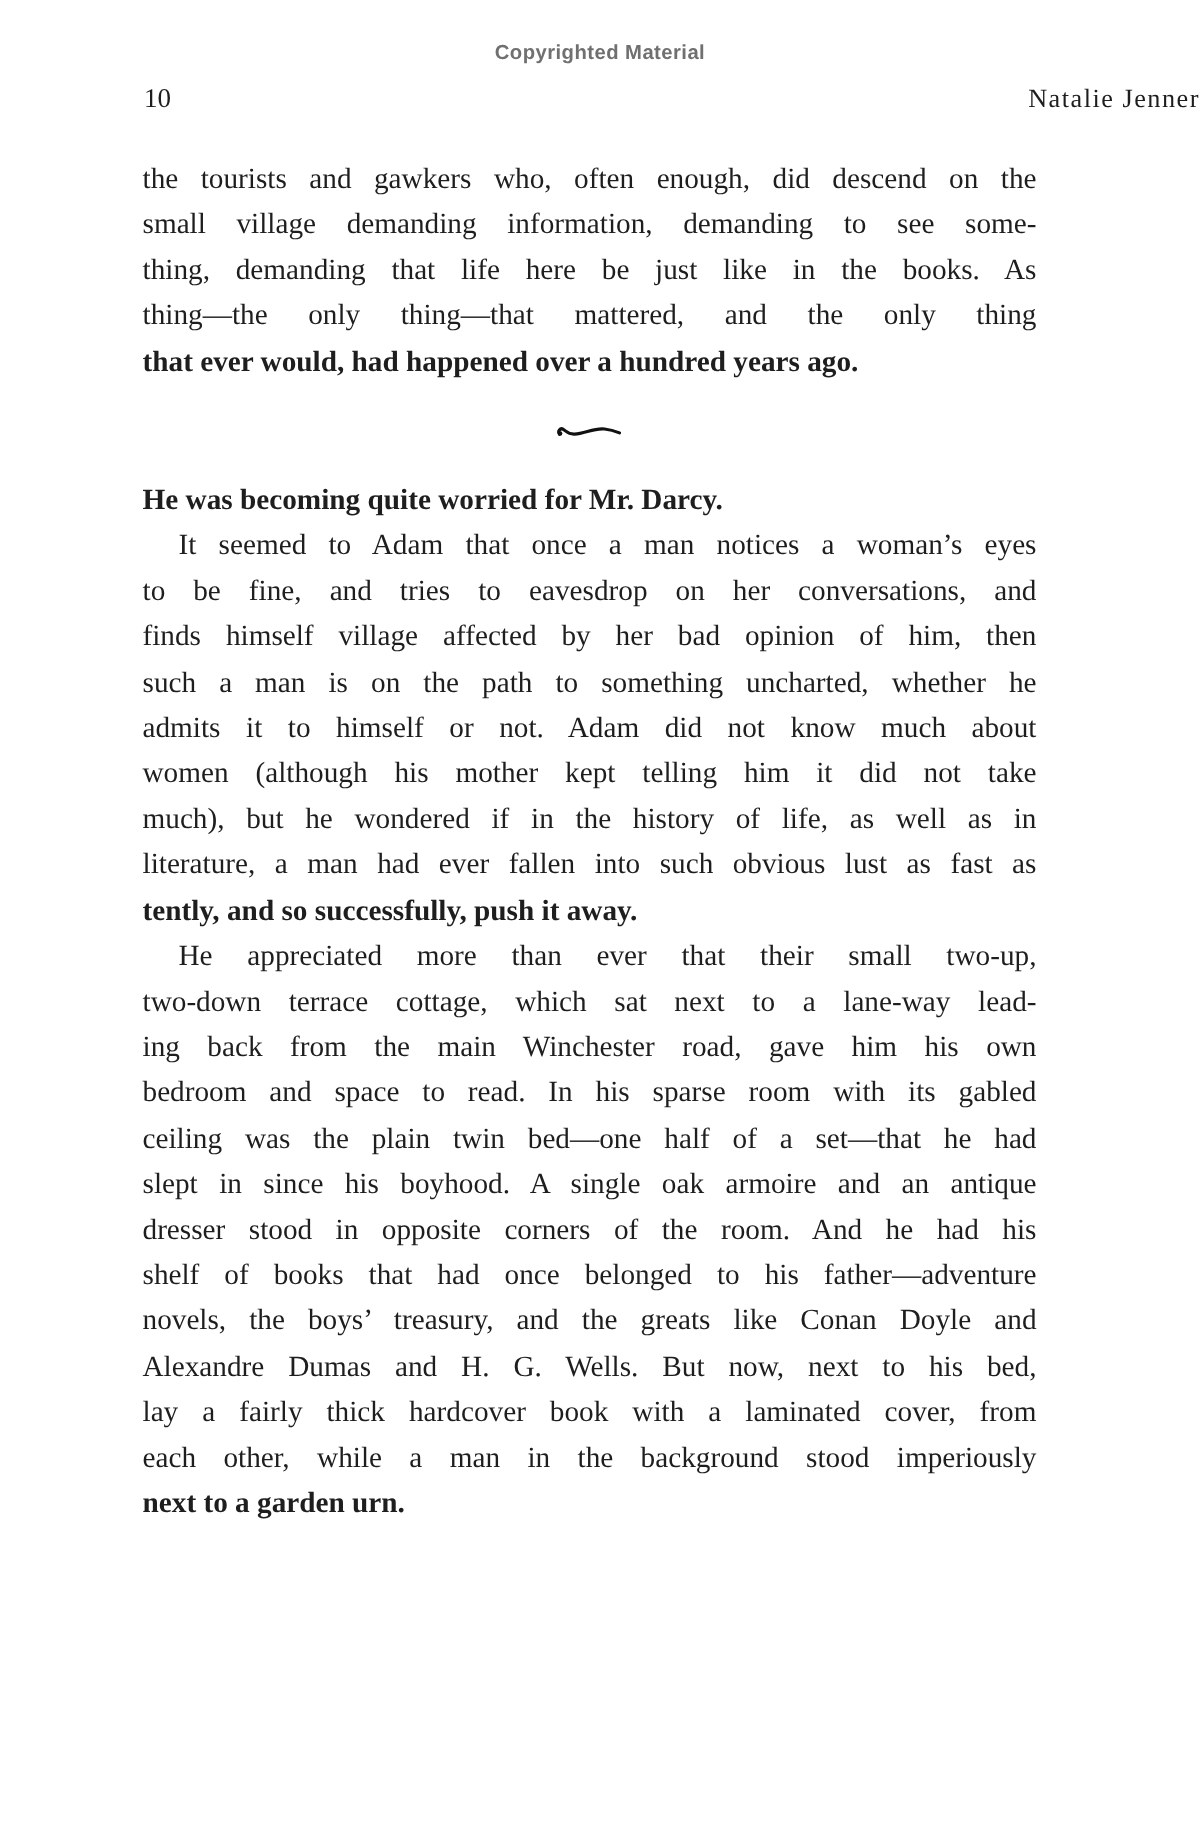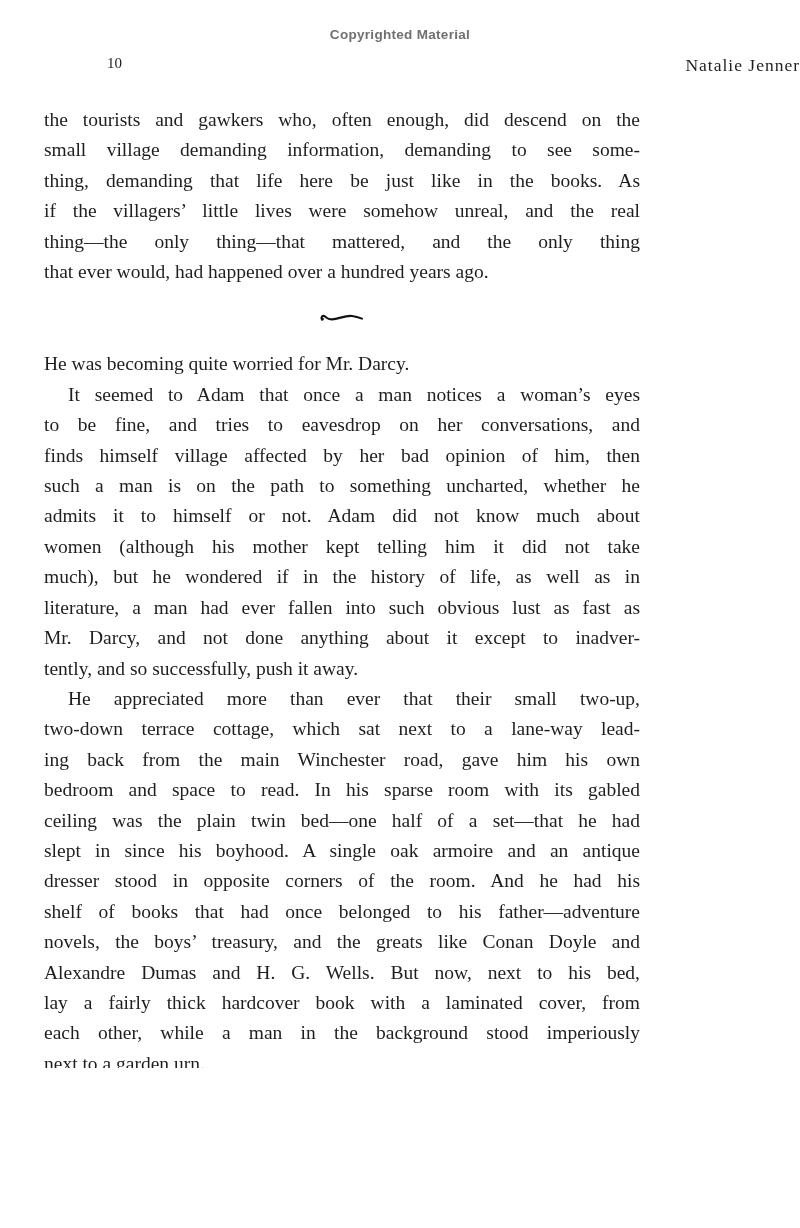--- a/index.html
+++ b/index.html
@@ -27,45 +27,45 @@
   .notice.top { padding-top: 27px; }
   .notice.bottom { margin-top: 70px; }
   .page-header {
     position: relative;
     margin-top: 13px;
     height: 22px;
     color: var(--ink, #1e1e1e);
   }
   .page-number {
     position: absolute;
-    left: 107px;
+    left: 96px;
     top: 0;
-    font-size: 15px;
+    font-size: 18px;
   }
   .running-header {
     display: block;
     text-align: right;
     font-size: 17.5px;
     letter-spacing: 1px;
   }
   .body-text {
     margin-top: 28px;
-    padding-left: 44px;
+    padding-left: 95px;
     width: 596px;
     color: var(--ink, #1e1e1e);
     font-size: 19.5px;
     line-height: 30.4px;
   }
   .paragraph { margin: 0; }
   .line {
     text-align: justify;
     text-align-last: justify;
     white-space: normal;
   }
-  .line.last { text-align-last: left; }
+  .line.last { text-align-last: left; font-weight: bold; }
   .paragraph.indent .line.first { padding-left: 24px; }
   .section-break {
     height: 16px;
     margin: 22px 0 24px 0;
     display: flex;
     justify-content: center;
     align-items: center;
   }
   .section-break svg { display: block; }
 </style>
@@ -78,21 +78,20 @@
   <div class="page-header">
     <span class="page-number">10</span>
     <span class="running-header">Natalie Jenner</span>
   </div>
 
   <div class="body-text">
       <div class="paragraph">
         <div class="line first">the tourists and gawkers who, often enough, did descend on the</div>
         <div class="line">small village demanding information, demanding to see some-</div>
         <div class="line">thing, demanding that life here be just like in the books. As</div>
-        <div class="line">if the villagers’ little lives were somehow unreal, and the real</div>
         <div class="line">thing—the only thing—that mattered, and the only thing</div>
         <div class="line last">that ever would, had happened over a hundred years ago.</div>
       </div>
       <div class="section-break">
         <svg width="46" height="14" viewBox="0 0 46 14">
           <path d="M3 9.5 C1.5 7.5 3.5 5 5.5 6.2 C7.5 7.4 8.5 9.6 13 9.4 C20 9 26 5.2 33 6 C37.5 6.5 40.5 7.6 43 8.6" fill="none" stroke="#111" stroke-width="2.1" stroke-linecap="round"></path>
           <circle cx="3.4" cy="9" r="1.5" fill="#111"></circle>
         </svg>
       </div>
       <div class="paragraph">
@@ -100,21 +99,20 @@
       </div>
       <div class="paragraph indent">
         <div class="line first">It seemed to Adam that once a man notices a woman’s eyes</div>
         <div class="line">to be fine, and tries to eavesdrop on her conversations, and</div>
         <div class="line">finds himself village affected by her bad opinion of him, then</div>
         <div class="line">such a man is on the path to something uncharted, whether he</div>
         <div class="line">admits it to himself or not. Adam did not know much about</div>
         <div class="line">women (although his mother kept telling him it did not take</div>
         <div class="line">much), but he wondered if in the history of life, as well as in</div>
         <div class="line">literature, a man had ever fallen into such obvious lust as fast as</div>
-        <div class="line">Mr. Darcy, and not done anything about it except to inadver-</div>
         <div class="line last">tently, and so successfully, push it away.</div>
       </div>
       <div class="paragraph indent">
         <div class="line first">He appreciated more than ever that their small two-up,</div>
         <div class="line">two-down terrace cottage, which sat next to a lane-way lead-</div>
         <div class="line">ing back from the main Winchester road, gave him his own</div>
         <div class="line">bedroom and space to read. In his sparse room with its gabled</div>
         <div class="line">ceiling was the plain twin bed—one half of a set—that he had</div>
         <div class="line">slept in since his boyhood. A single oak armoire and an antique</div>
         <div class="line">dresser stood in opposite corners of the room. And he had his</div>

